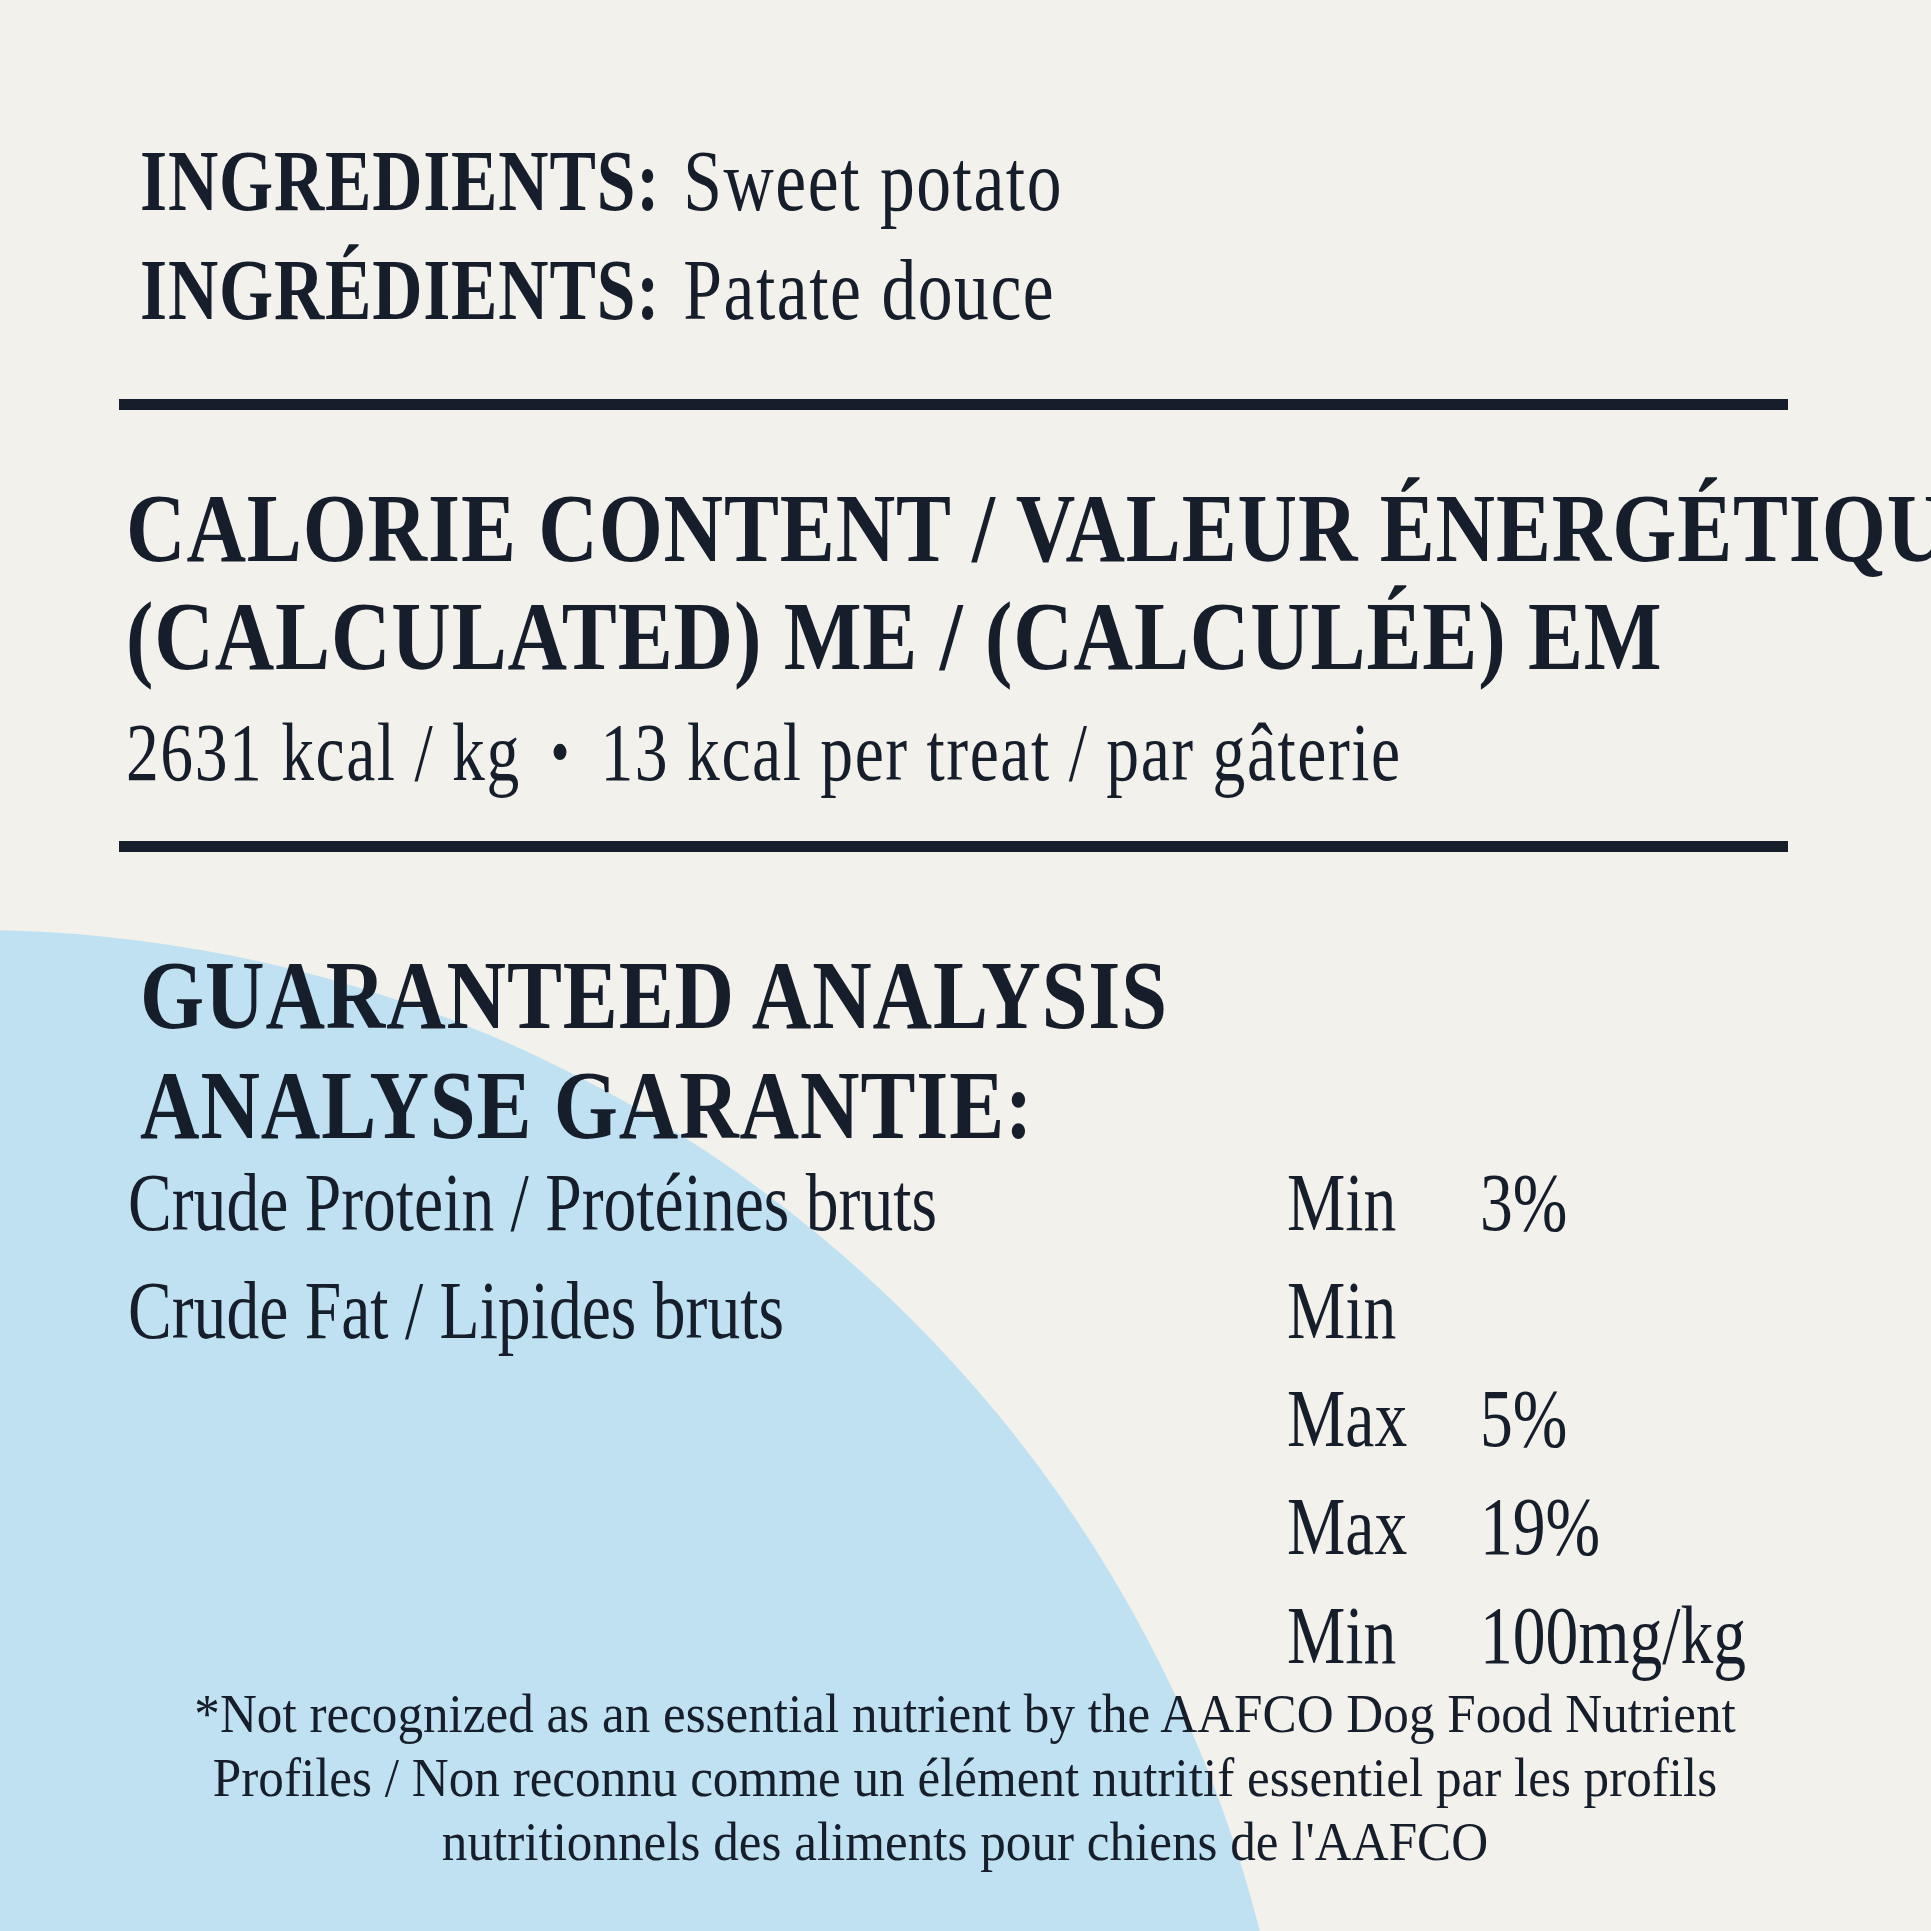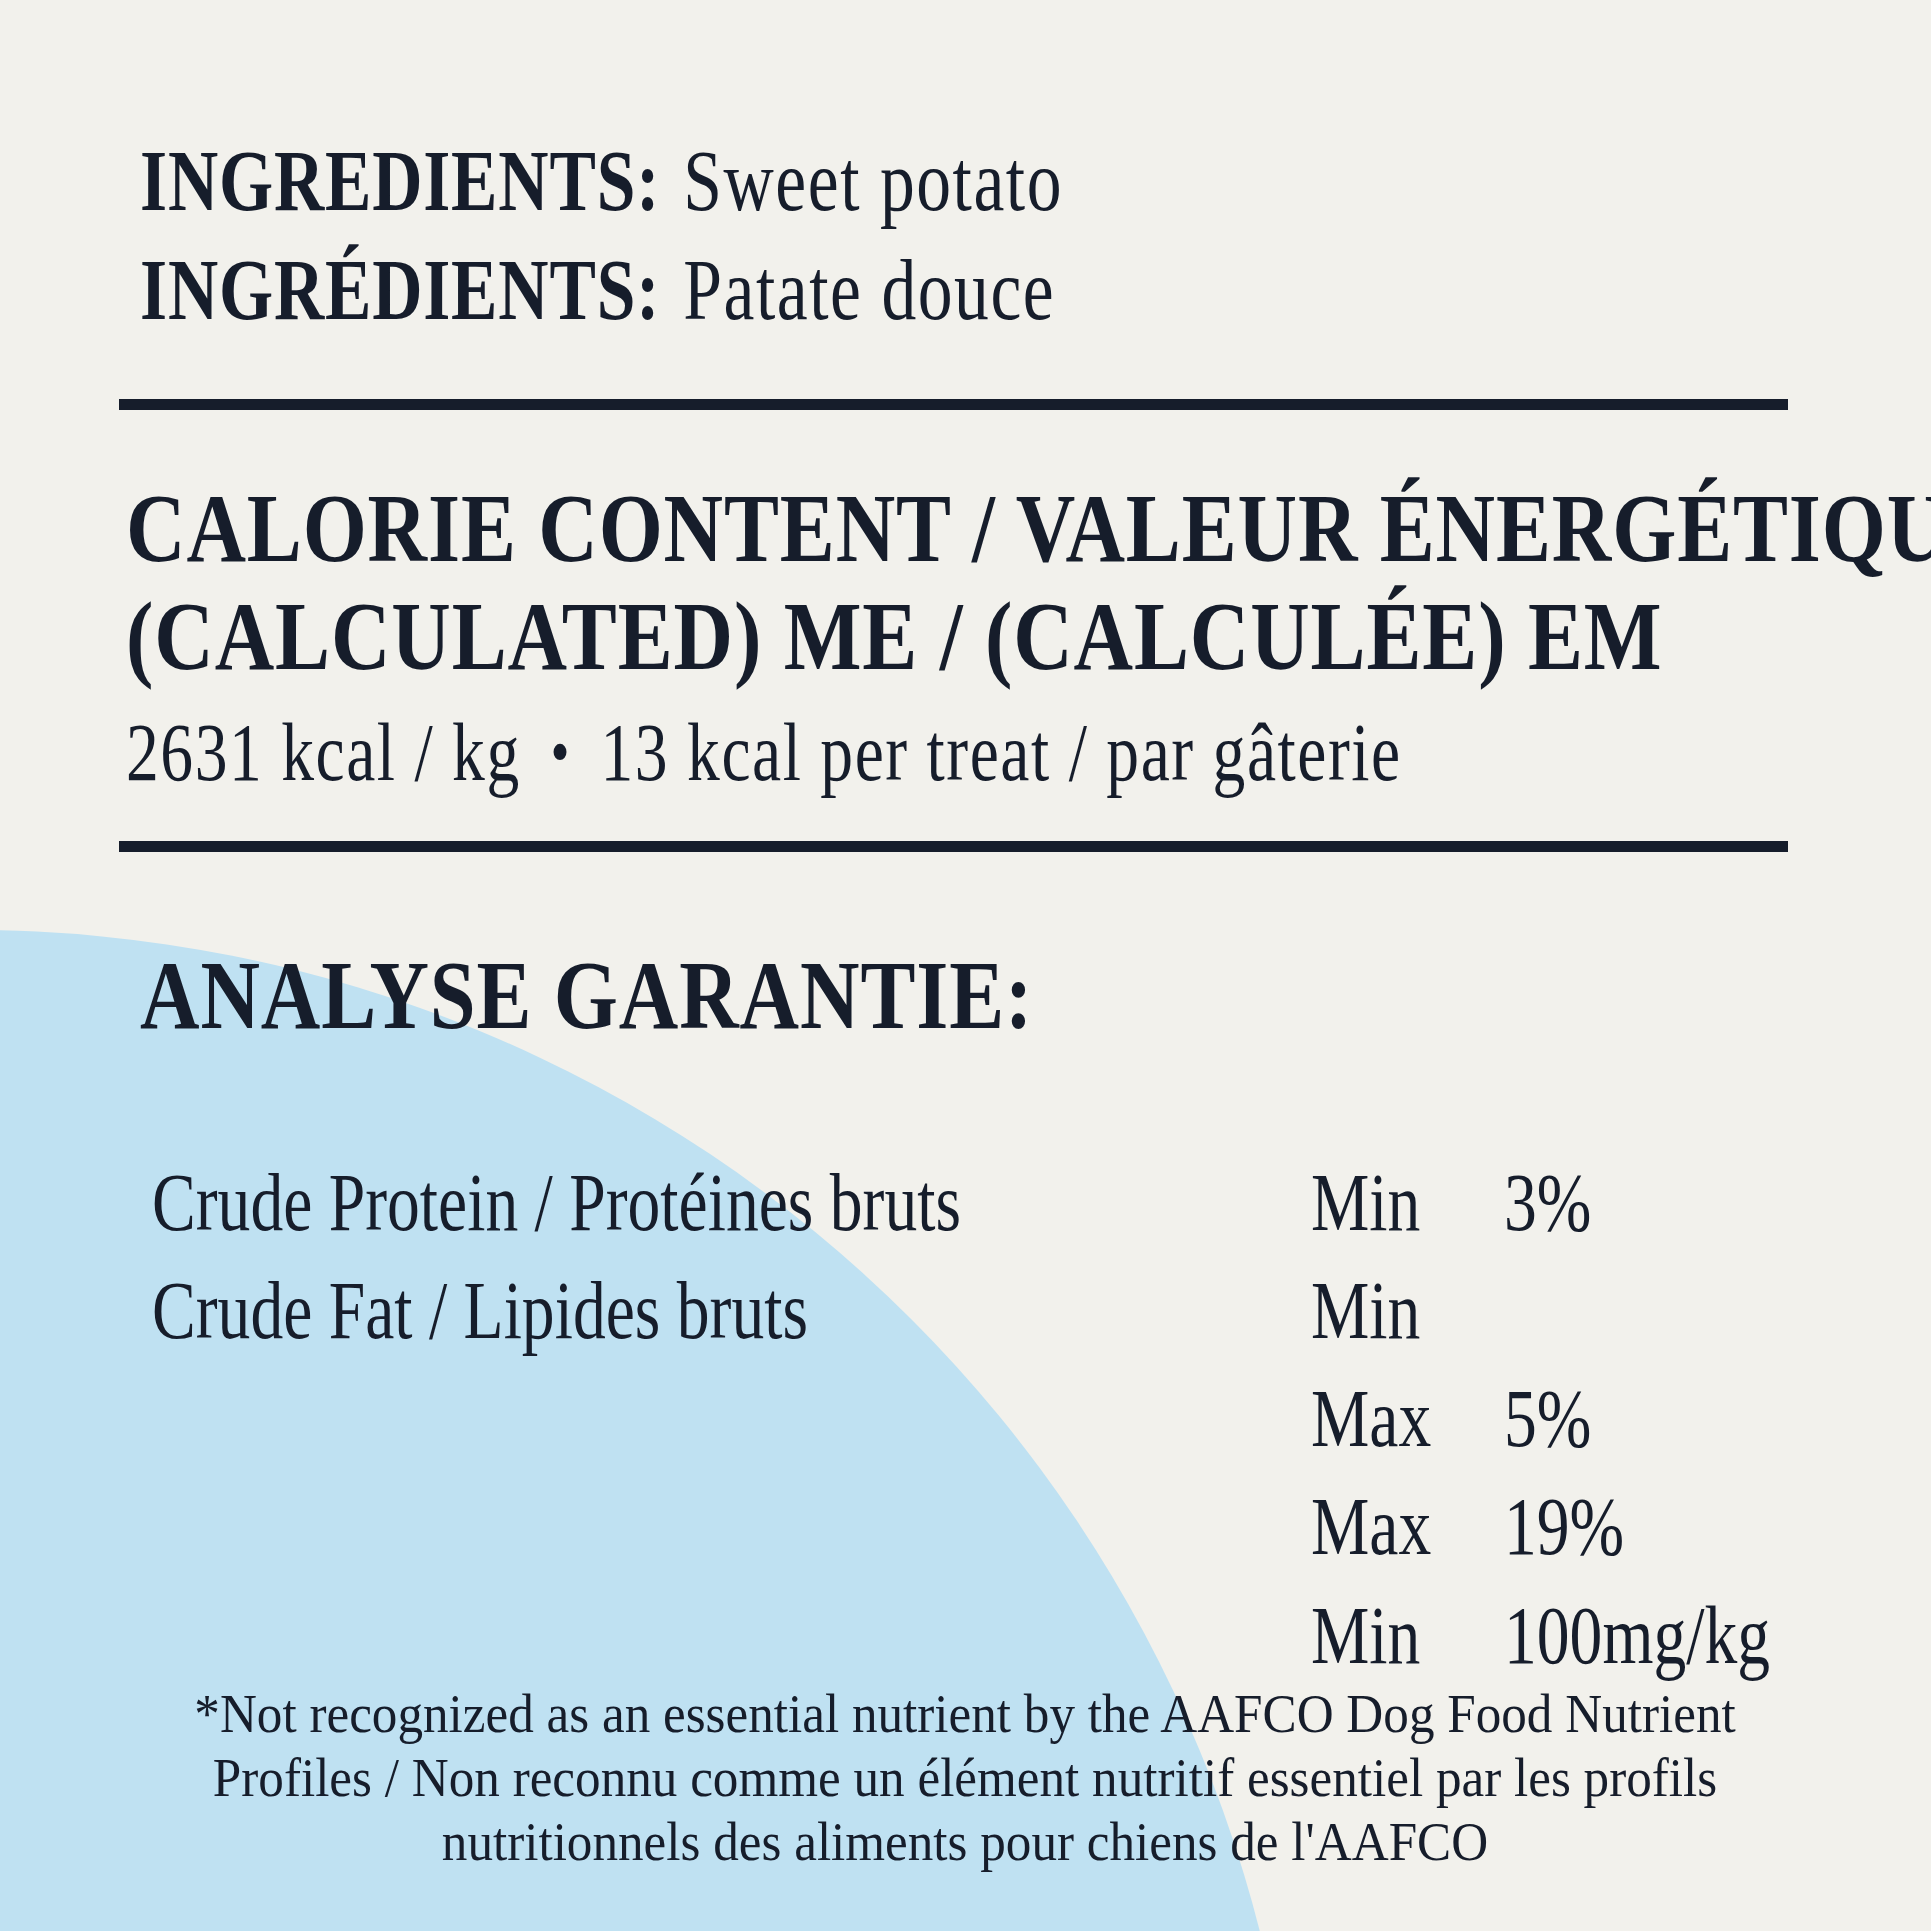--- a/index.html
+++ b/index.html
@@ -44,21 +44,21 @@
 
   .cal-heading { left: 126px; top: 475px; font-size: 97px; }
   .cal-heading .hline { height: 108px; line-height: 108px; }
 
   .kcal-line { left: 126px; top: 705px; font-size: 82px; line-height: 92px; font-weight: 400; letter-spacing: 1.9px; }
   .kcal-sep { display: inline-block; margin: 0 37px; font-size: 68px; vertical-align: 5.8px; }
 
   .ga-heading { left: 140px; top: 941px; font-size: 97px; }
   .ga-heading .hline { height: 110px; line-height: 110px; }
 
-  .ga-table { left: 152px; top: 1157px; width: 1757px; height: 560px; position: absolute; text-align: center; }
+  .ga-table { left: 128px; top: 1157px; width: 1757px; height: 560px; position: absolute; text-align: center; }
   .ga-row { position: absolute; left: 0; width: 100%; height: 92px; line-height: 92px; font-size: 82px; font-weight: 400; }
   .ga-row .cell { position: absolute; top: 0; white-space: nowrap; }
   .cell-nutrient { left: 0; }
   .cell-basis { left: 1159px; }
   .cell-value { left: 1352px; }
 
   .footnote {
     left: 48px; top: 1682px; width: 1834px;
     position: absolute;
     text-align: center;
@@ -98,20 +98,21 @@
 
   <div class="abs kcal-line">
     <span class="cond">
       <span>2631 kcal / kg</span><span class="kcal-sep">•</span><span>13 kcal per treat / par gâterie</span>
     </span>
   </div>
 
   <div class="rule rule-2"></div>
 
   <div class="abs ga-heading">
+    <div class="hline"><span class="hcond">GUARANTEED ANALYSIS</span></div>
     <div class="hline"><span class="hcond">ANALYSE GARANTIE:</span></div>
   </div>
 
   <div class="ga-table">
     <div class="ga-row" style="top:0px">
       <span class="cell cell-nutrient"><span class="cond">Crude Protein / Protéines bruts</span></span>
       <span class="cell cell-basis"><span class="cond">Min</span></span>
       <span class="cell cell-value"><span class="cond">3%</span></span>
     </div>
     <div class="ga-row" style="top:108px">

